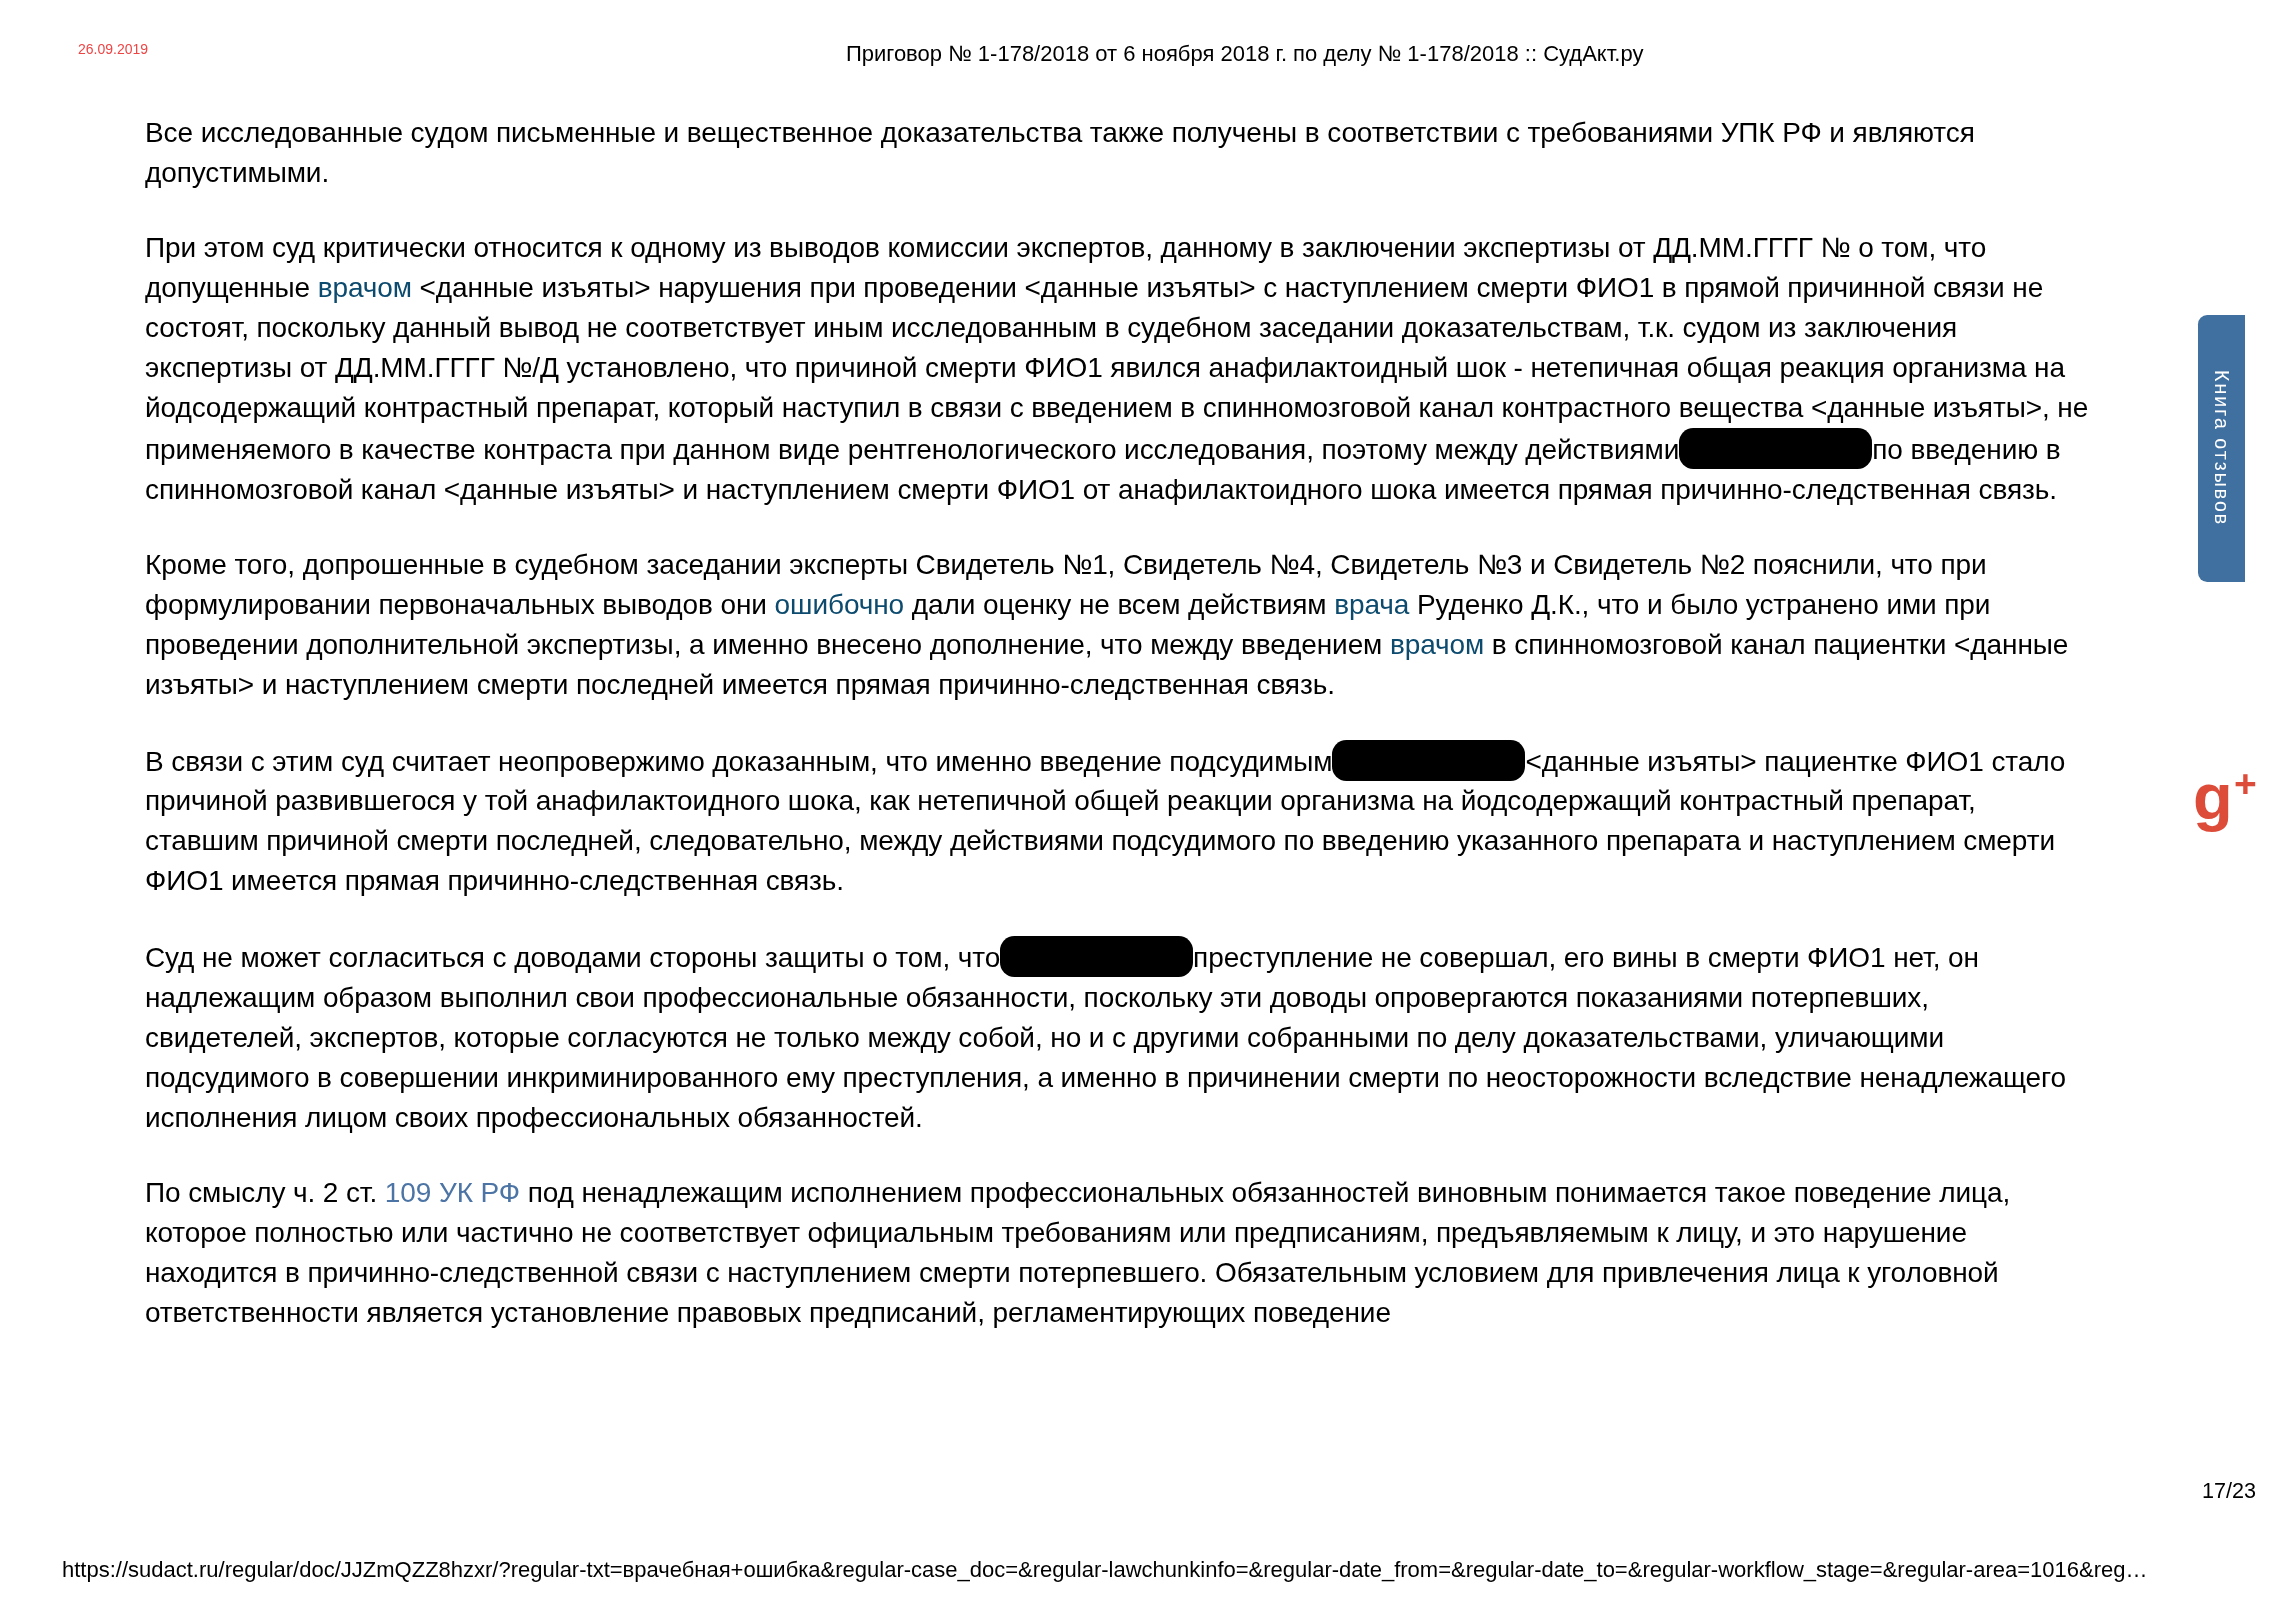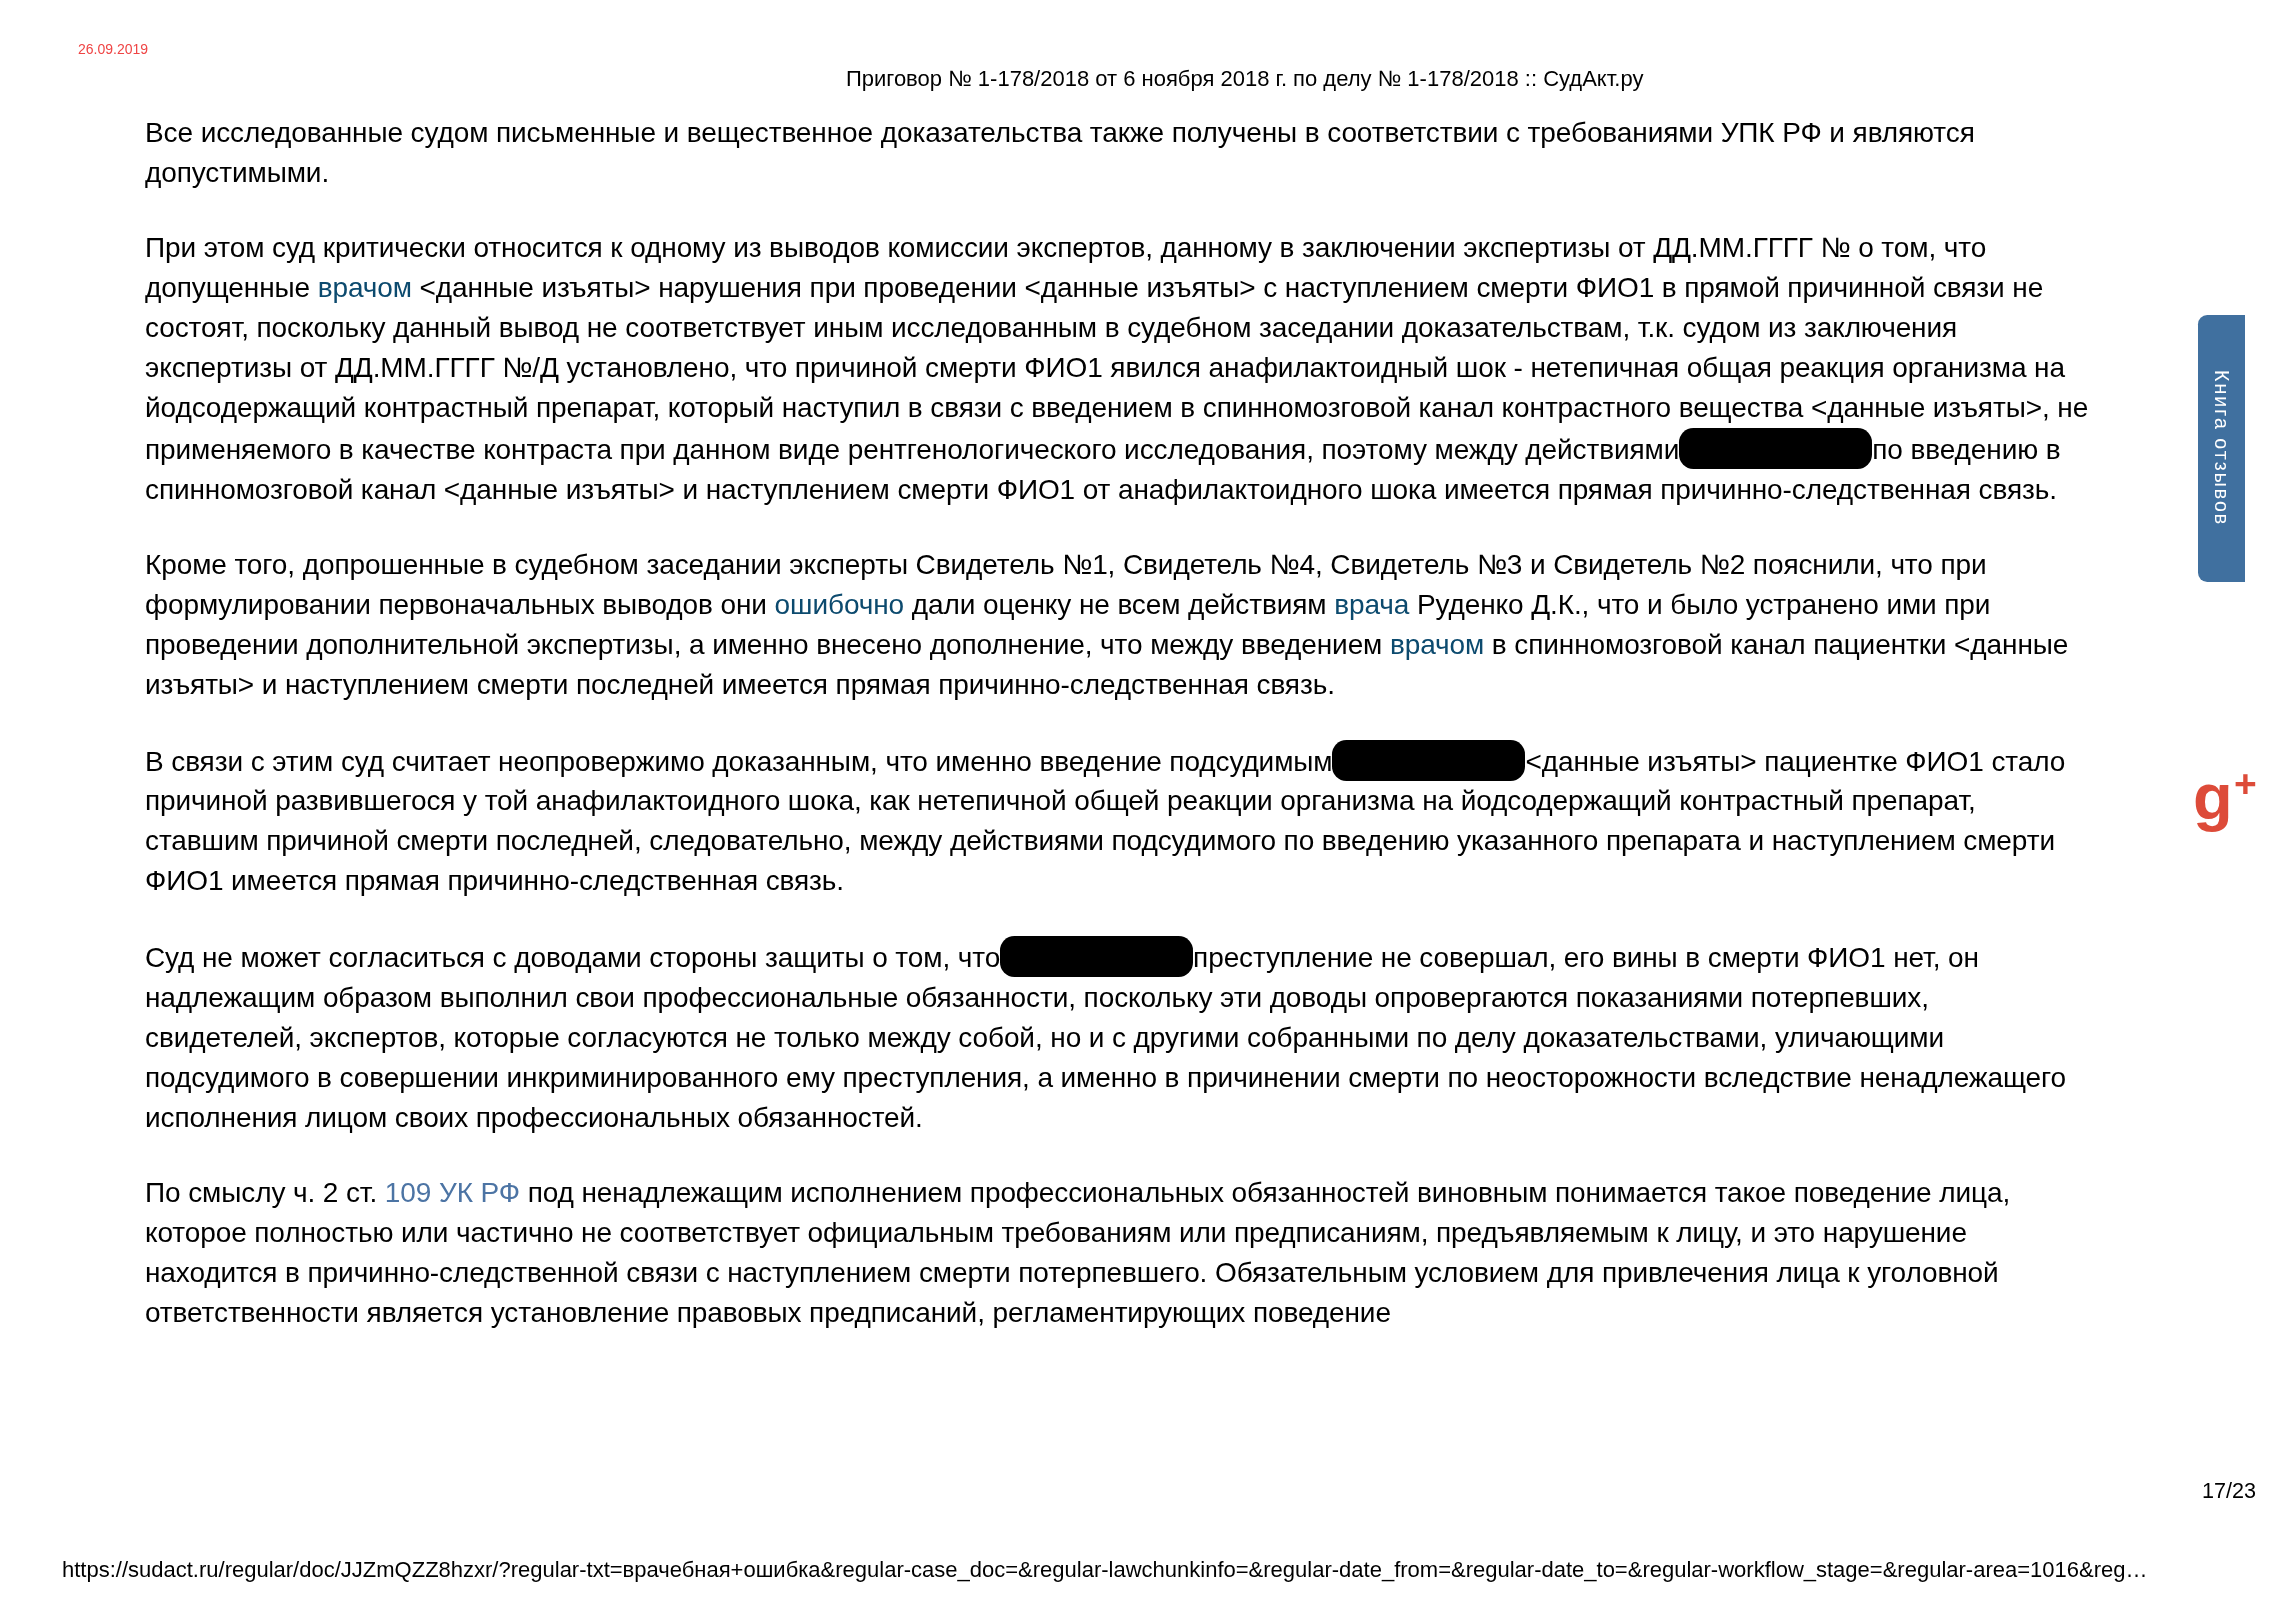--- a/index.html
+++ b/index.html
@@ -12,21 +12,20 @@
   }
   .print-header-date {
     position: absolute; left: 78px; top: 41px;
     font-size: 14px; color: #ef4444;
     white-space: nowrap;
   }
   .print-header-title {
     position: absolute; left: 846px; top: 41px;
     font-size: 22px; color: #000;
     white-space: nowrap;
-    margin-top: 25px;
   }
   .document-body {
     position: absolute; left: 145px; top: 113px;
     width: 1958px;
     font-size: 28px; line-height: 40px;
     letter-spacing: -0.1px;
     color: #000;
   }
   .document-body p { margin: 0 12px 35px 0; }
   .text-run { color: #000; }

